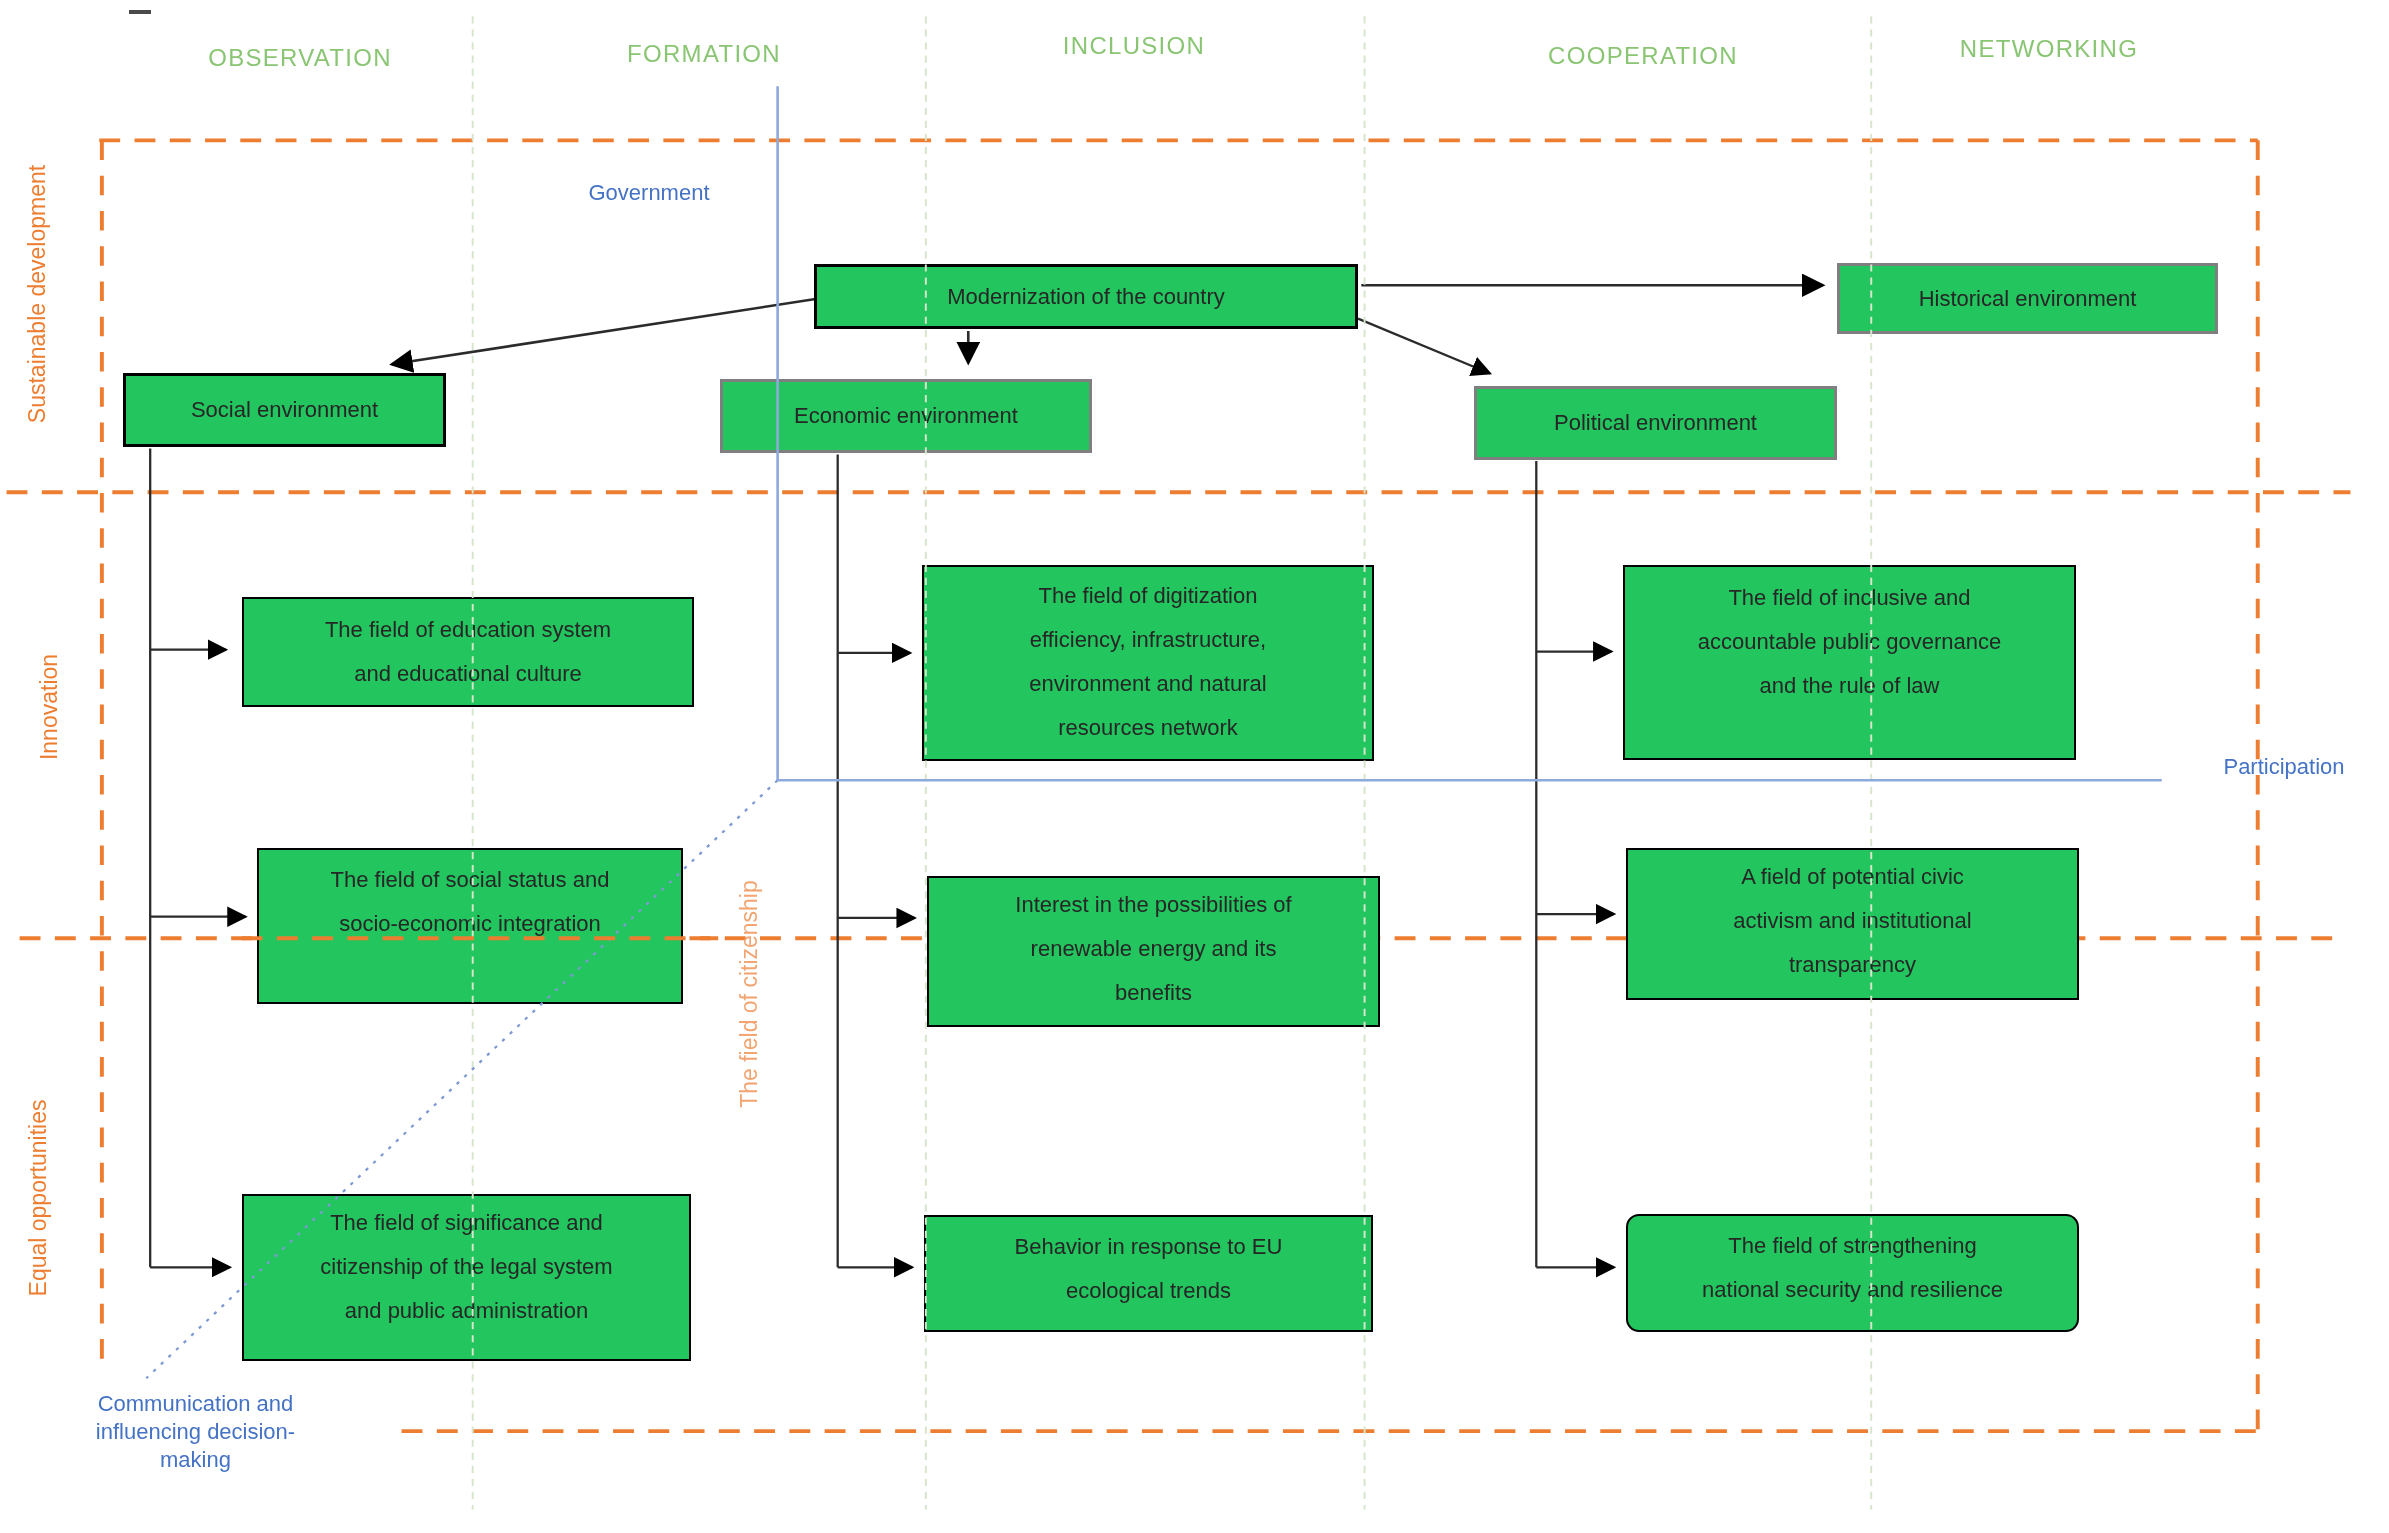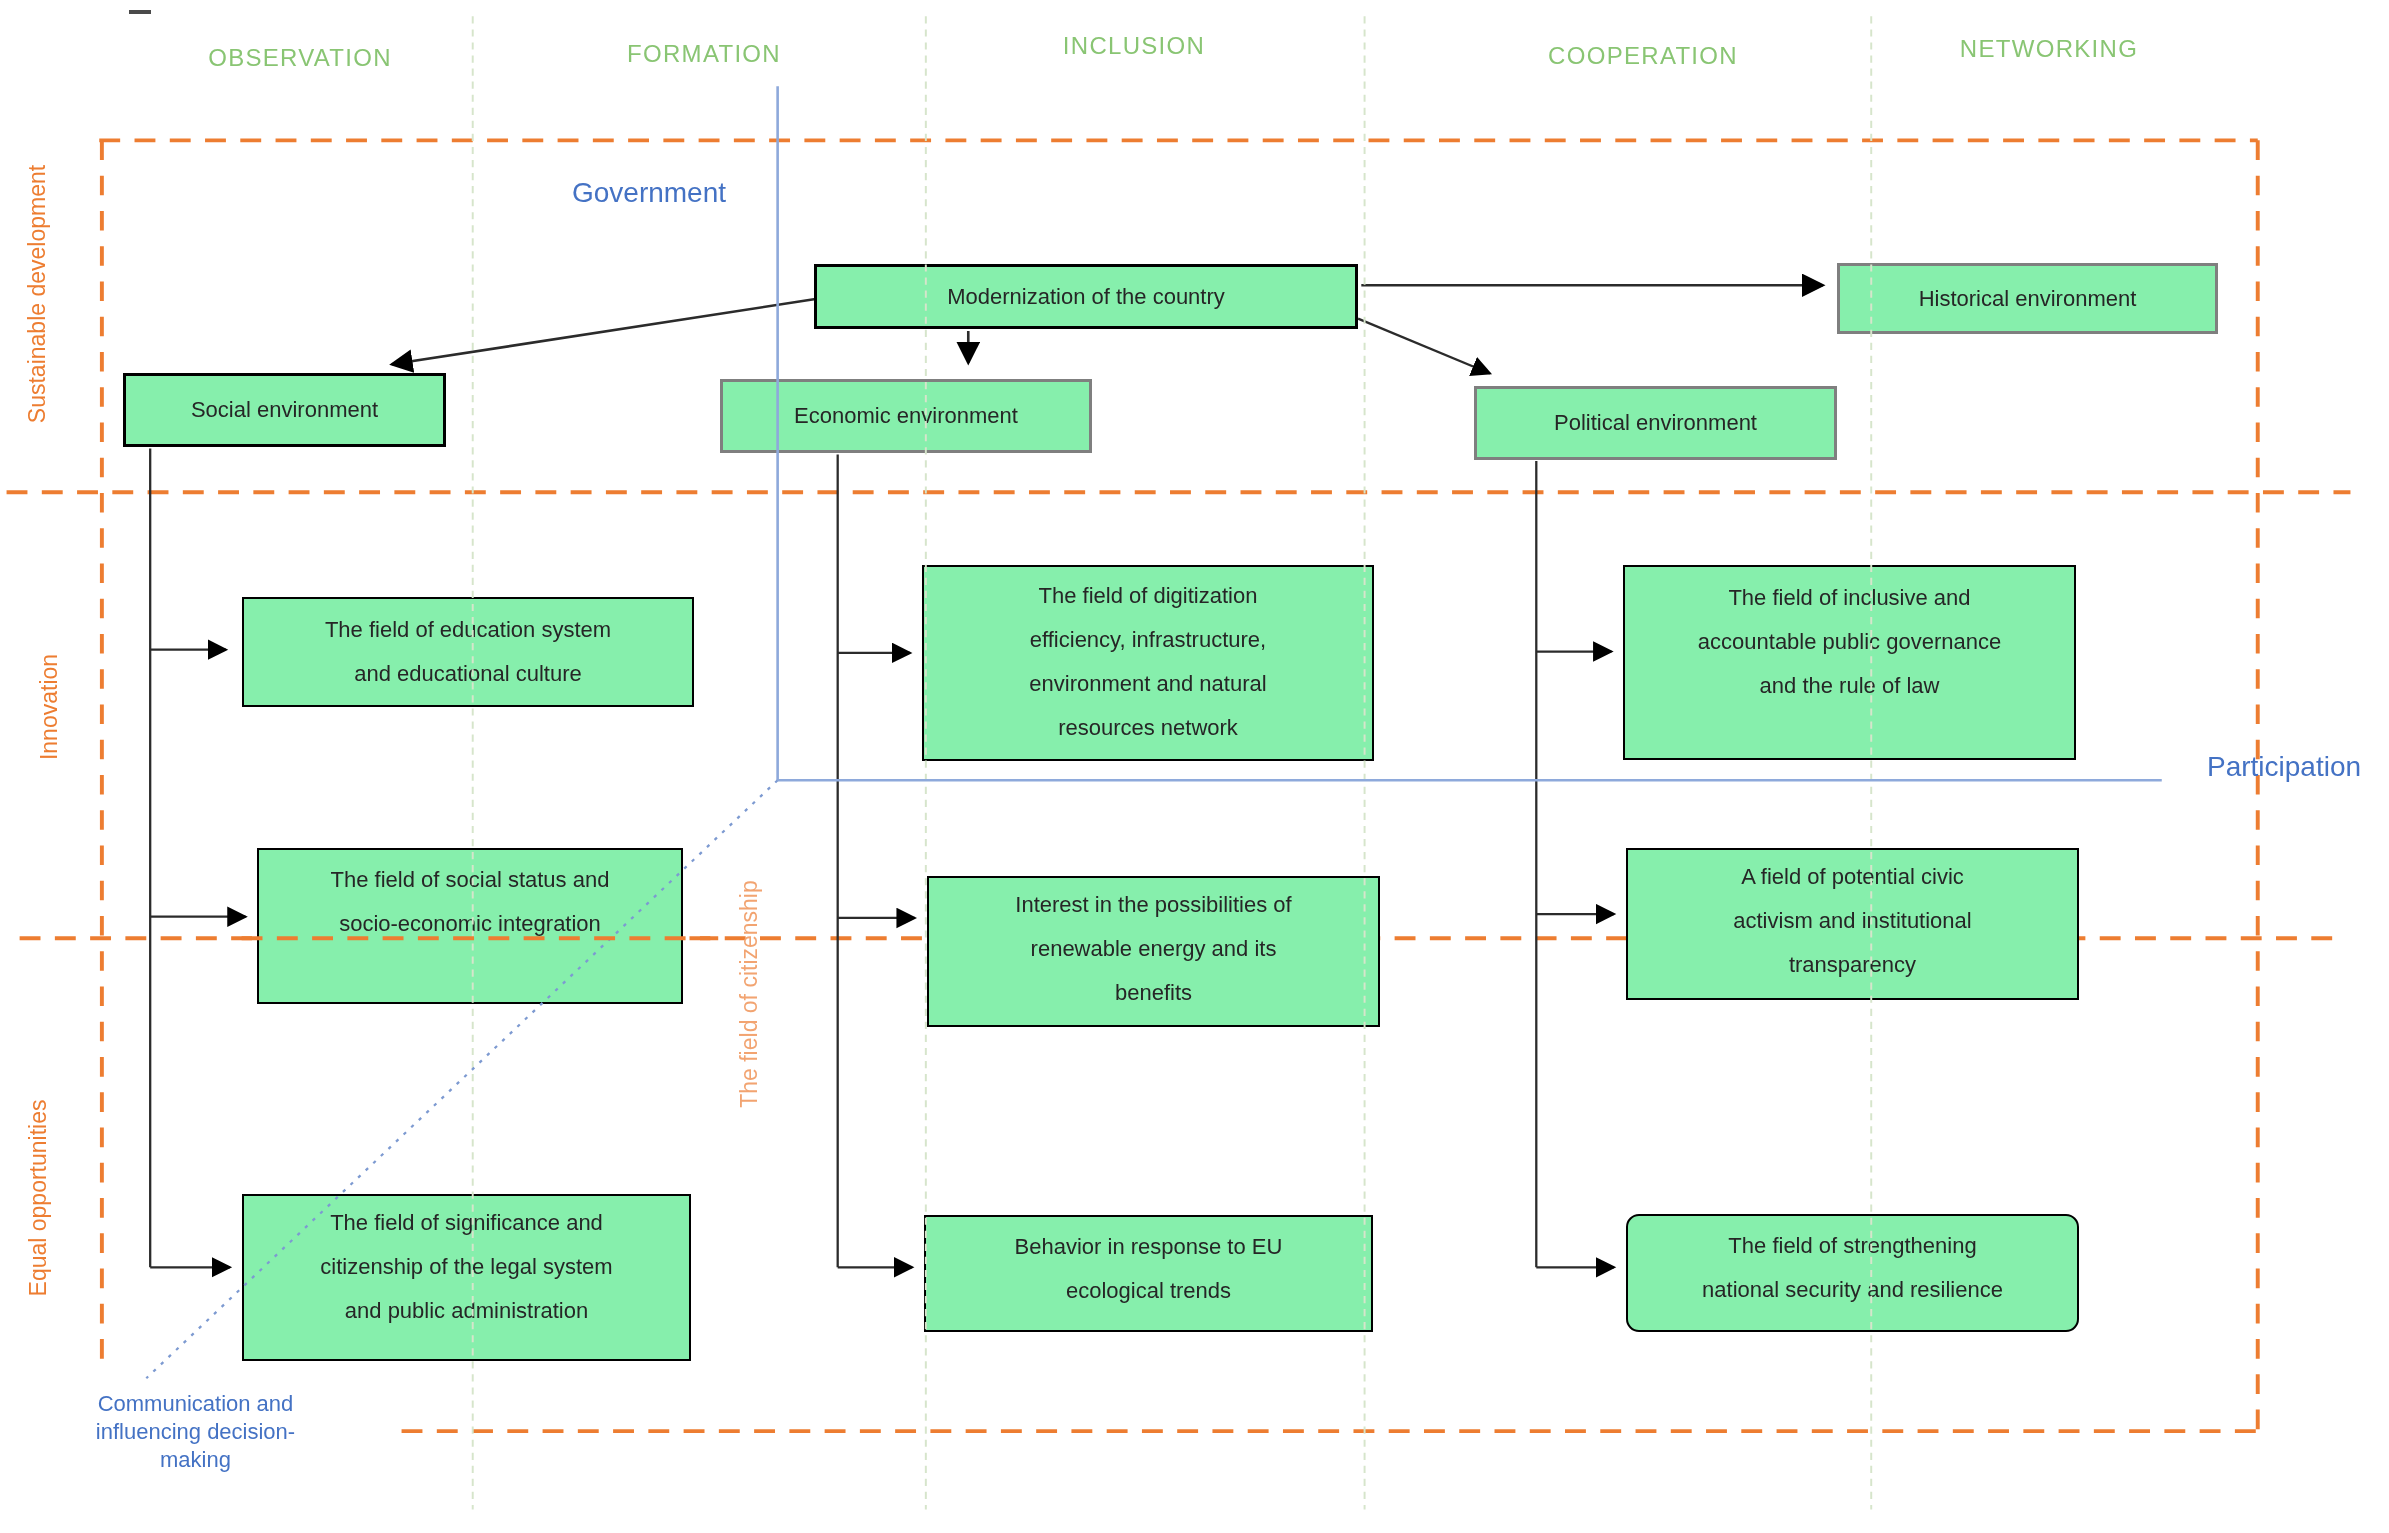--- a/index.html
+++ b/index.html
@@ -1,32 +1,32 @@
 <!DOCTYPE html>
 <html style="font-size:10.4px"><head>
 <meta charset="utf-8">
 <style>
   html,body{margin:0;padding:0;background:#ffffff;}
   body{width:2389px;height:1533px;position:relative;overflow:hidden;
        font-family:"Liberation Sans",sans-serif;color:#262626;}
   svg.layer{position:absolute;left:0;top:0;width:2389px;height:1533px;}
   #base{z-index:0;} #overlay{z-index:3;pointer-events:none;}
-  .box{position:absolute;background:#86efac;z-index:2;box-sizing:border-box;
+  .box{position:absolute;background:#22c55e;z-index:2;box-sizing:border-box;
        text-align:center;font-size:22px;line-height:44px;white-space:pre-line;color:#262626;}
   .bk{border:3.3px solid #000000;}
   .bk4{border:2.6px solid #000000;}
   .gy{border:3.9px solid #7f7f7f;}
   .envbox{display:flex;align-items:center;justify-content:center;white-space:nowrap;}
   .toplabel{position:absolute;z-index:4;transform:translate(-50%,-50%);white-space:nowrap;
             color:#89c573;font-size:24px;letter-spacing:1.3px;}
   .vlabel{position:absolute;z-index:4;transform:translate(-50%,-50%) rotate(-90deg);
           white-space:nowrap;font-size:23px;color:#ed7d31;}
   .citizen{color:#f2a471;}
   .bluelabel{position:absolute;z-index:4;transform:translate(-50%,-50%);white-space:nowrap;
-             color:#4472c4;font-size:28px;}
+             color:#4472c4;font-size:22px;}
   .commlabel{position:absolute;z-index:4;color:#4472c4;font-size:22px;line-height:28px;
              text-align:center;white-space:pre-line;}
   .artifact{position:absolute;z-index:4;background:#4a4a4a;}
 </style>
 </head>
 <body>
 
 <svg id="base" class="layer" viewBox="0 0 3659 2348" xmlns="http://www.w3.org/2000/svg">
   <defs>
     <marker id="arr" markerWidth="10" markerHeight="10" refX="8" refY="4.5" orient="auto" markerUnits="strokeWidth">

